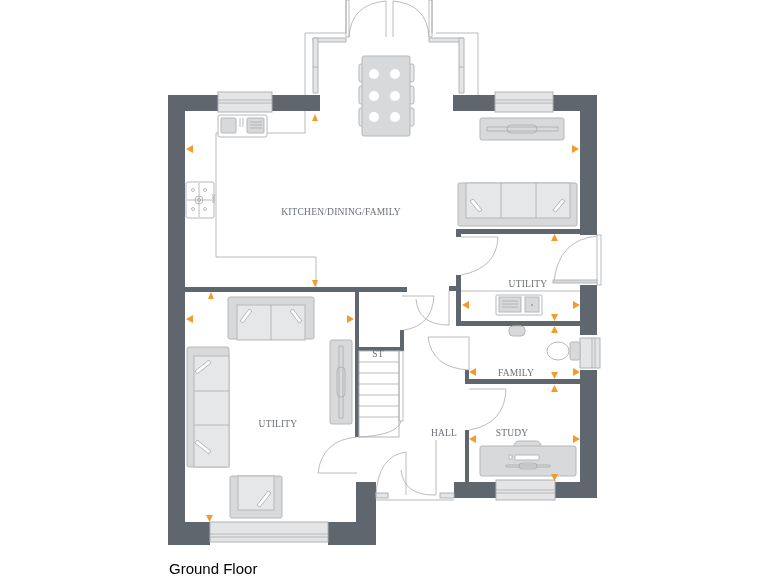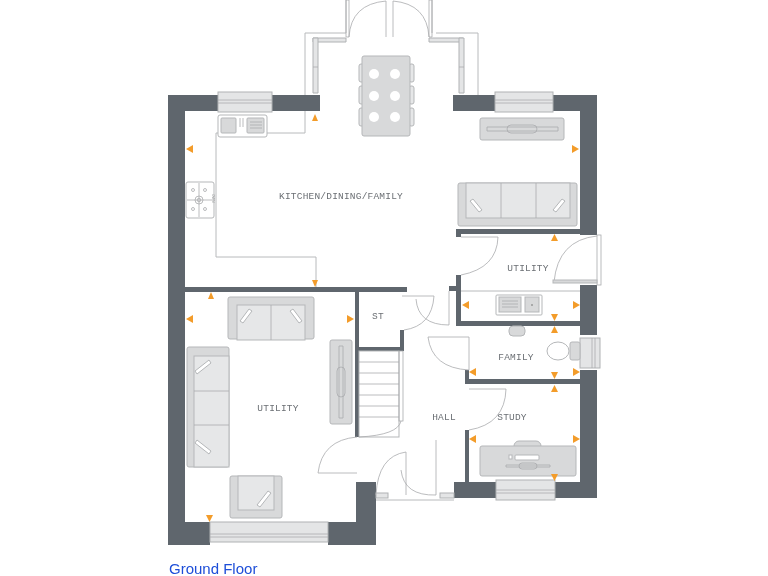--- a/index.html
+++ b/index.html
@@ -1,19 +1,19 @@
 <!DOCTYPE html>
 <html><head>
 <meta charset="utf-8">
 <style>
   html, body { margin:0; padding:0; background:#ffffff; }
   body { width:768px; height:576px; position:relative; overflow:hidden; font-family:"Liberation Sans", sans-serif; }
   #plan { position:absolute; left:0; top:0; width:768px; height:576px; }
-  .room-label { position:absolute; font-family:Liberation Mono, monospace; font-size:9.5px; color:#6b6f74; letter-spacing:0.2px; white-space:nowrap; transform:translate(-50%,-50%); }
-  .floor-title { position:absolute; left:169px; top:560px; font-family:"Liberation Sans", sans-serif; font-size:15px; color:#1d4ed8; }
+  .room-label { position:absolute; font-family:Liberation Serif, serif; font-size:9.5px; color:#6b6f74; letter-spacing:0.2px; white-space:nowrap; transform:translate(-50%,-50%);margin-top:16px; }
+  .floor-title { position:absolute; left:169px; top:560px; font-family:"Liberation Sans", sans-serif; font-size:15px; color:#000000; }
 </style>
 </head>
 <body>
 
 <svg id="plan" viewBox="0 0 768 576" xmlns="http://www.w3.org/2000/svg">
   <defs>
     <style>
       .w{fill:#5f666d}
       .ln{fill:none;stroke:#b8babc;stroke-width:1}
       .thin{fill:none;stroke:#a9abad;stroke-width:0.8}
@@ -245,19 +245,19 @@
     <path class="mk" d="M551 392 L558 392 L554.5 385 Z"></path>
     <path class="mk" d="M469 439 L476 435 L476 443 Z"></path>
     <path class="mk" d="M580 439 L573 435 L573 443 Z"></path>
     <path class="mk" d="M551 474 L558 474 L554.5 481 Z"></path>
     <path class="mk" d="M206 515 L213 515 L209.5 522 Z"></path>
   </g>
 </svg>
 
 <div class="room-label" style="left:341px;top:196px;">KITCHEN/DINING/FAMILY</div>
 <div class="room-label" style="left:518px;top:268px;padding-left:20px;">UTILITY</div>
-<div class="room-label" style="left:378px;top:316px;">ST</div>
+<div class="room-label" style="left:378px;top:338px;">ST</div>
 <div class="room-label" style="left:516px;top:357px;">FAMILY</div>
 <div class="room-label" style="left:278px;top:408px;">UTILITY</div>
 <div class="room-label" style="left:444px;top:417px;">HALL</div>
 <div class="room-label" style="left:512px;top:417px;">STUDY</div>
 
 <div class="floor-title">Ground Floor</div>
 
 </body></html>

